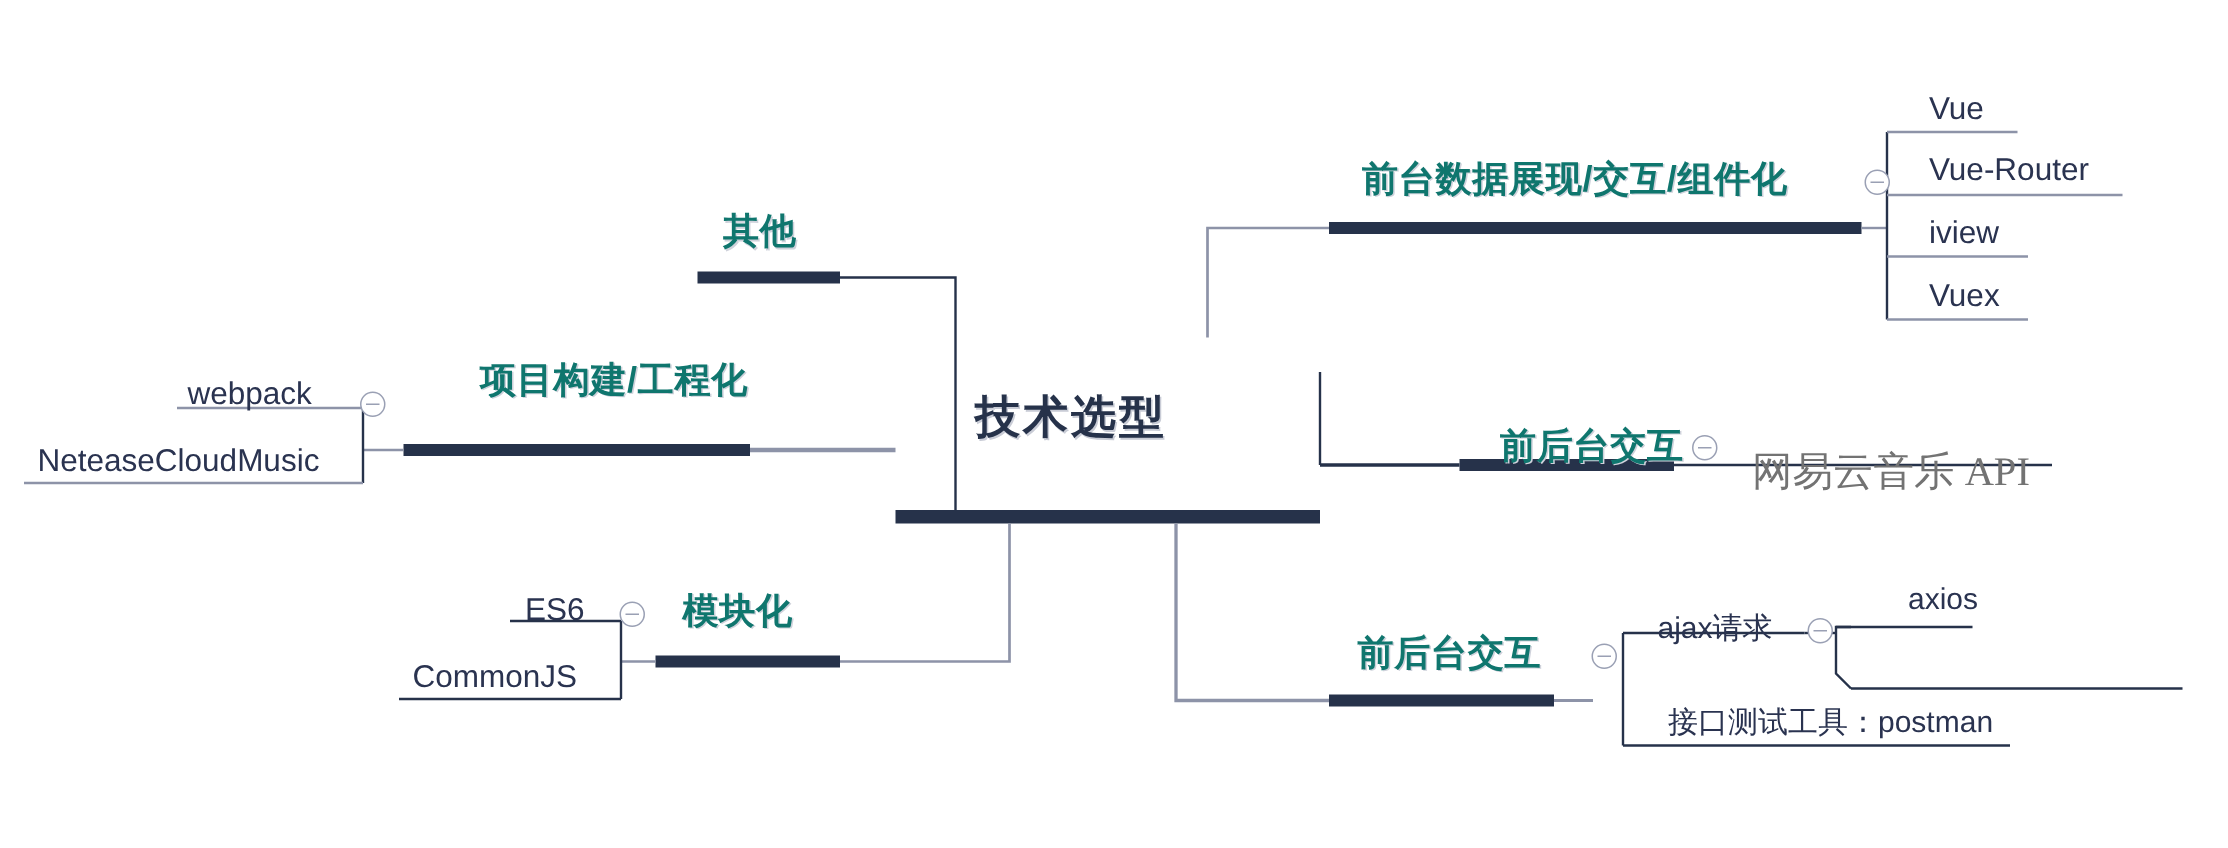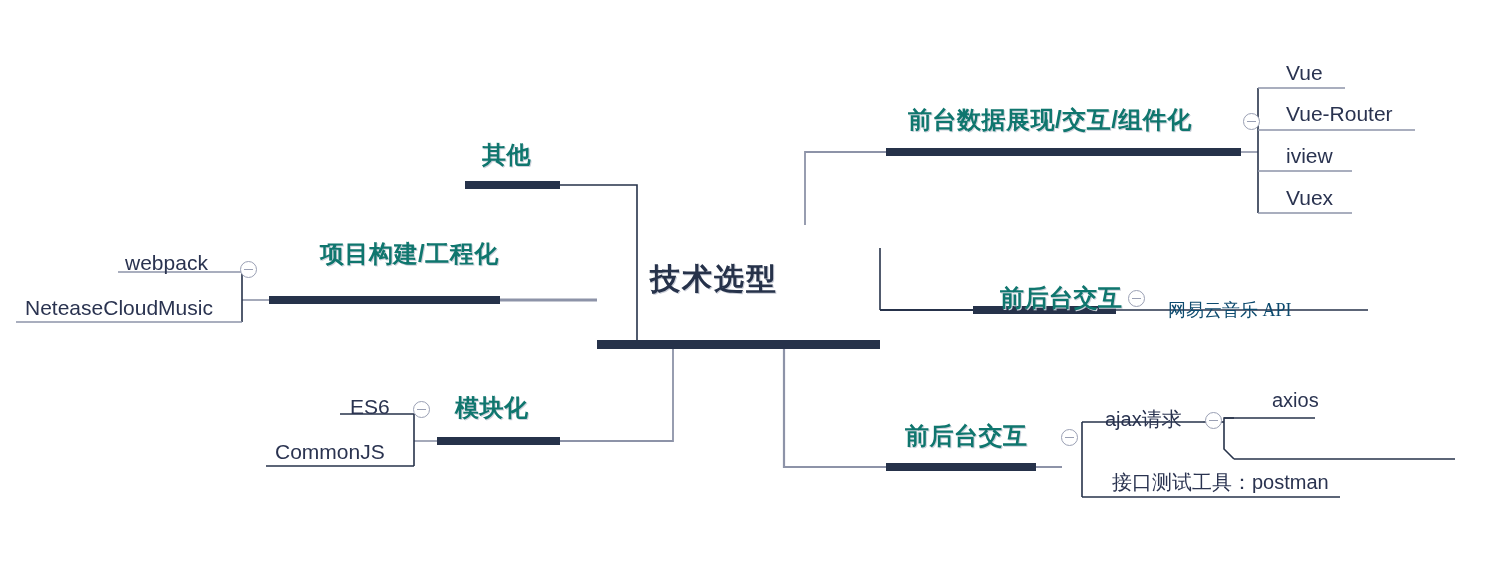--- a/index.html
+++ b/index.html
@@ -57,22 +57,22 @@
   .leaf .label {
     font-size: 21px;
     font-weight: normal;
     color: #2a3350;
   }
   .leaf.sub .label {
     font-size: 20px;
   }
   .leaf.serif .label {
     font-family: "Liberation Serif", "DejaVu Serif", serif;
-    font-size: 18px;
-    color: #0c4a6e;
+    font-size: 27px;
+    color: #737373;
   }
 
   
   .toggle {
     position: absolute;
     width: 17px;
     height: 17px;
     border: 1px solid #9aa0b4;
     border-radius: 50%;
     background: #ffffff;

